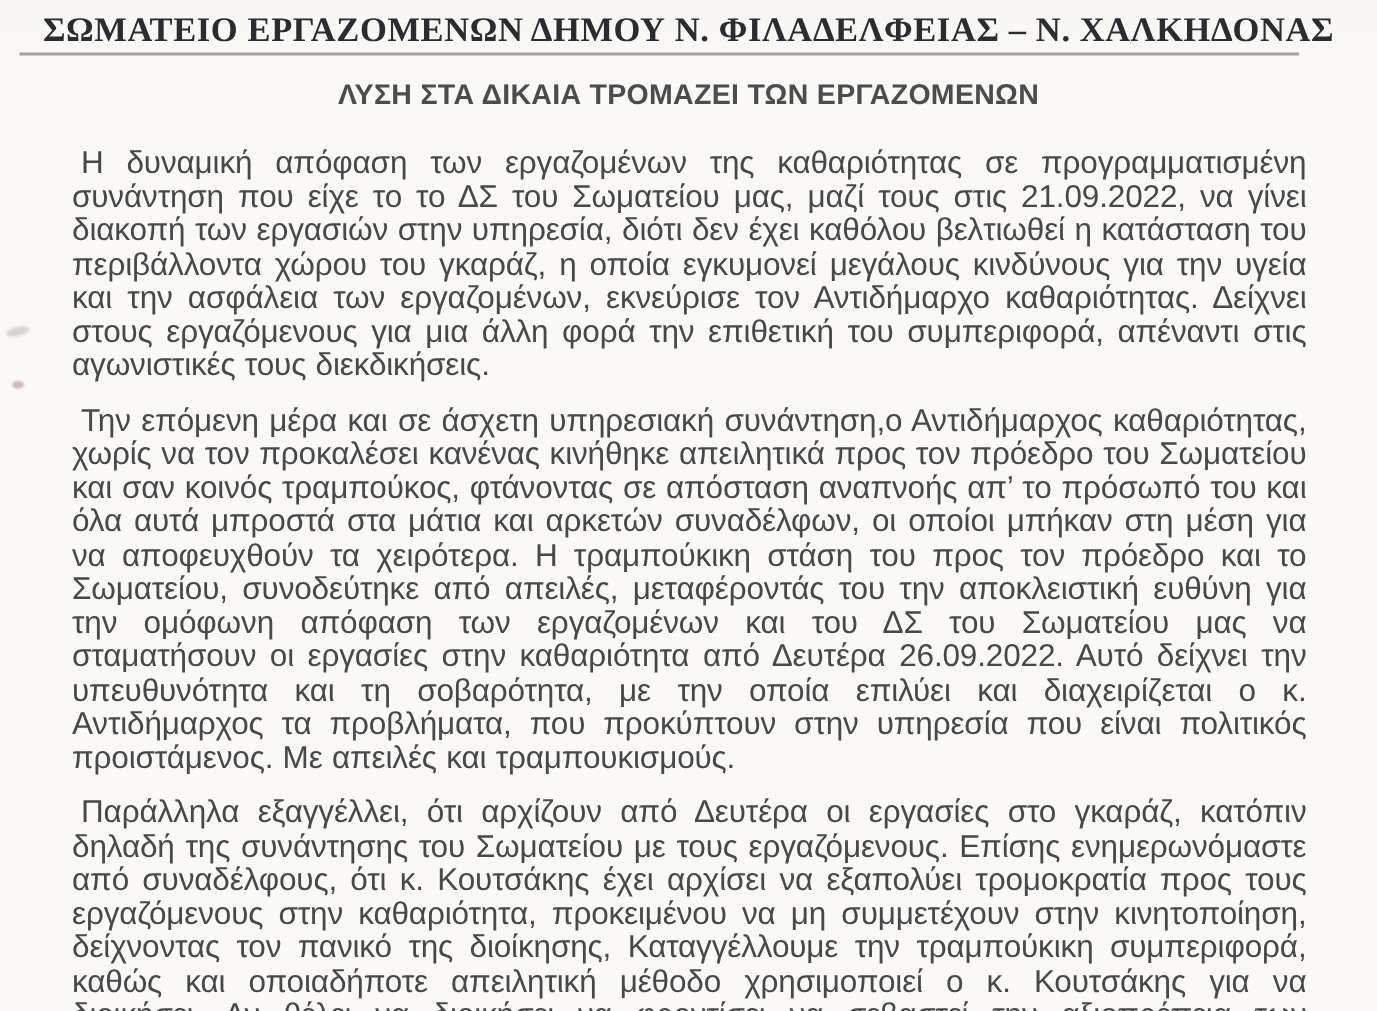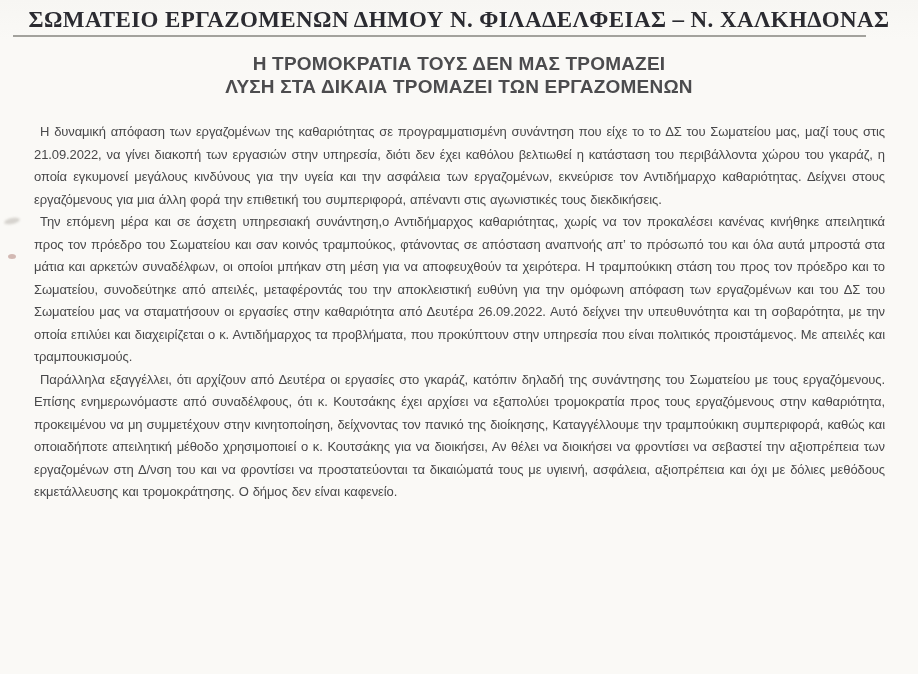--- a/index.html
+++ b/index.html
@@ -44,24 +44,24 @@
     font-size: 19px;
     line-height: 23px;
     color: #4c4c4e;
     letter-spacing: 0.2px;
   }
   
   .body-text {
     margin: 23px 33px 0 34px;
   }
   .body-text p {
-    margin: 0;
+    margin: 14px;
     text-align: justify;
     text-indent: 6px;
-    font-size: 13px;
+    font-size: 21px;
     line-height: 22.5px;
     color: #48484a;
     letter-spacing: -0.1px;
     word-spacing: 0.5px;
   }
   
   .scan-mark-1 {
     position: absolute;
     left: 4px; top: 218px;
     width: 16px; height: 6px;
@@ -84,21 +84,20 @@
 </head>
 <body>
 
 <div class="page">
 
   <header>
     <h1 class="doc-title">ΣΩΜΑΤΕΙΟ ΕΡΓΑΖΟΜΕΝΩΝ ΔΗΜΟΥ Ν. ΦΙΛΑΔΕΛΦΕΙΑΣ – Ν. ΧΑΛΚΗΔΟΝΑΣ</h1>
     <div class="title-rule"></div>
 
     <div class="headline">
-      <div>Η ΤΡΟΜΟΚΡΑΤΙΑ ΤΟΥΣ ΔΕΝ ΜΑΣ ΤΡΟΜΑΖΕΙ</div>
       <div>ΛΥΣΗ ΣΤΑ ΔΙΚΑΙΑ ΤΡΟΜΑΖΕΙ ΤΩΝ ΕΡΓΑΖΟΜΕΝΩΝ</div>
     </div>
   </header>
 
   <main class="body-text">
     <p>Η δυναμική απόφαση των εργαζομένων της καθαριότητας σε προγραμματισμένη  συνάντηση που είχε το το ΔΣ του Σωματείου μας, μαζί τους στις 21.09.2022, να γίνει διακοπή των εργασιών στην υπηρεσία, διότι  δεν έχει καθόλου βελτιωθεί η κατάσταση του περιβάλλοντα χώρου του γκαράζ, η οποία εγκυμονεί μεγάλους κινδύνους για την υγεία και την ασφάλεια των εργαζομένων, εκνεύρισε τον Αντιδήμαρχο καθαριότητας. Δείχνει στους εργαζόμενους για μια άλλη φορά την επιθετική του συμπεριφορά, απέναντι στις αγωνιστικές τους διεκδικήσεις.</p>
     <p>Την επόμενη μέρα και σε άσχετη υπηρεσιακή συνάντηση,ο Αντιδήμαρχος καθαριότητας, χωρίς να τον προκαλέσει κανένας κινήθηκε απειλητικά προς τον πρόεδρο του Σωματείου και σαν κοινός τραμπούκος, φτάνοντας σε απόσταση αναπνοής απ’ το πρόσωπό του και όλα αυτά μπροστά στα μάτια και αρκετών  συναδέλφων, οι οποίοι μπήκαν στη μέση για να αποφευχθούν τα χειρότερα.  Η τραμπούκικη στάση του προς τον πρόεδρο και το Σωματείου, συνοδεύτηκε από απειλές, μεταφέροντάς του την αποκλειστική ευθύνη για την ομόφωνη απόφαση των εργαζομένων και του ΔΣ του Σωματείου μας να  σταματήσουν οι εργασίες στην καθαριότητα από Δευτέρα 26.09.2022. Αυτό δείχνει την υπευθυνότητα και τη σοβαρότητα, με την οποία επιλύει και διαχειρίζεται ο κ. Αντιδήμαρχος τα προβλήματα, που προκύπτουν στην υπηρεσία που είναι πολιτικός προιστάμενος. Με  απειλές και τραμπουκισμούς.</p>
     <p>Παράλληλα εξαγγέλλει, ότι αρχίζουν από Δευτέρα οι εργασίες στο γκαράζ, κατόπιν δηλαδή της συνάντησης του Σωματείου με τους εργαζόμενους. Επίσης ενημερωνόμαστε από συναδέλφους, ότι κ. Κουτσάκης έχει αρχίσει  να εξαπολύει τρομοκρατία προς τους εργαζόμενους στην καθαριότητα, προκειμένου να μη συμμετέχουν στην κινητοποίηση, δείχνοντας τον πανικό της διοίκησης, Καταγγέλλουμε την τραμπούκικη συμπεριφορά, καθώς και οποιαδήποτε απειλητική μέθοδο χρησιμοποιεί ο κ. Κουτσάκης για να διοικήσει, Αν θέλει να διοικήσει να φροντίσει να σεβαστεί την αξιοπρέπεια των εργαζομένων στη Δ/νση του  και να φροντίσει να προστατεύονται τα δικαιώματά τους με υγιεινή, ασφάλεια, αξιοπρέπεια και όχι με δόλιες μεθόδους εκμετάλλευσης και τρομοκράτησης.  Ο δήμος δεν είναι καφενείο.</p>
   </main>
 

